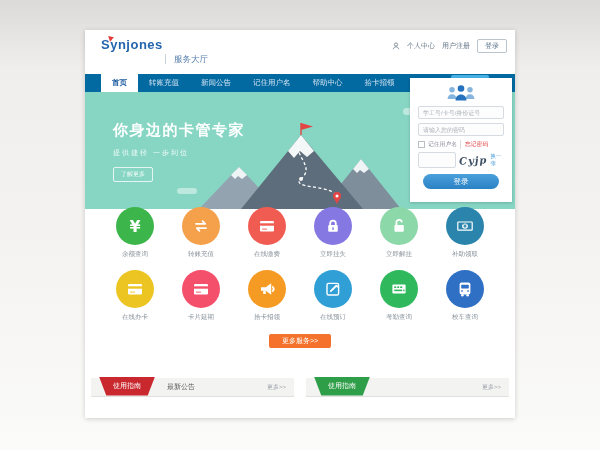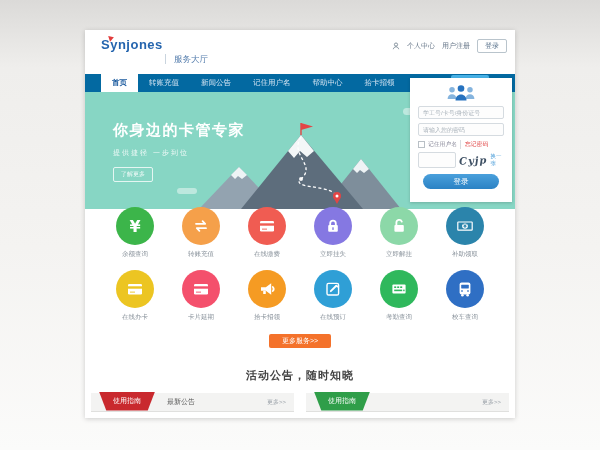--- a/index.html
+++ b/index.html
@@ -282,21 +282,20 @@
             </svg>
         </div>
         <div class="svc-label">校车查询</div>
       </div>
     </div>
 
     <div class="more-btn" style="background: rgb(244, 114, 43);">更多服务&gt;&gt;</div>
   </div>
 
   <div class="ann">
-    <div class="sec-title">活动公告，随时知晓</div>
     <div class="panels">
       <div class="panel">
         <div class="panel-bar">
           <div class="ribbon red" style="background: rgb(201, 41, 46);">使用指南</div>
           <div class="tab2">最新公告</div>
           <div class="more-link">更多&gt;&gt;</div>
         </div>
       </div>
       <div class="panel">
         <div class="panel-bar">

